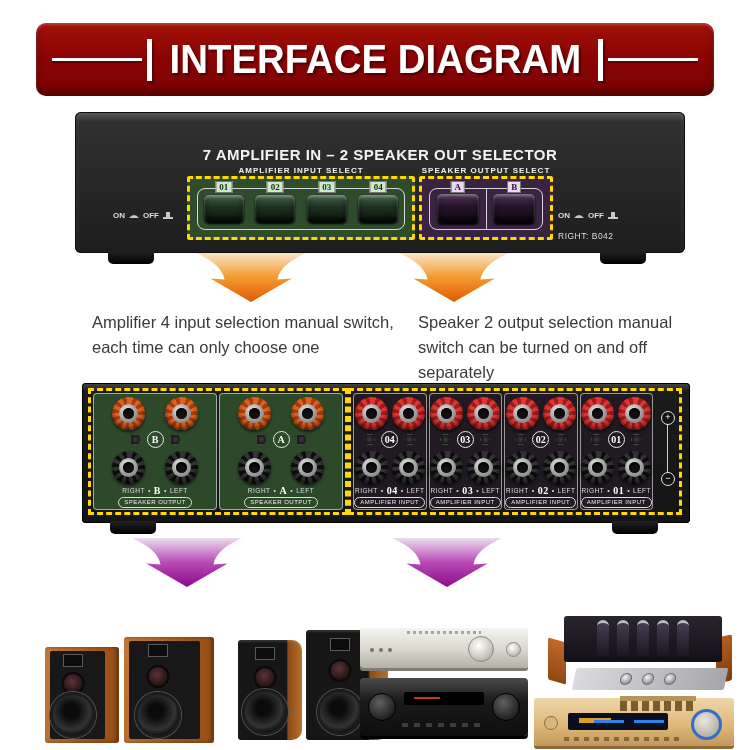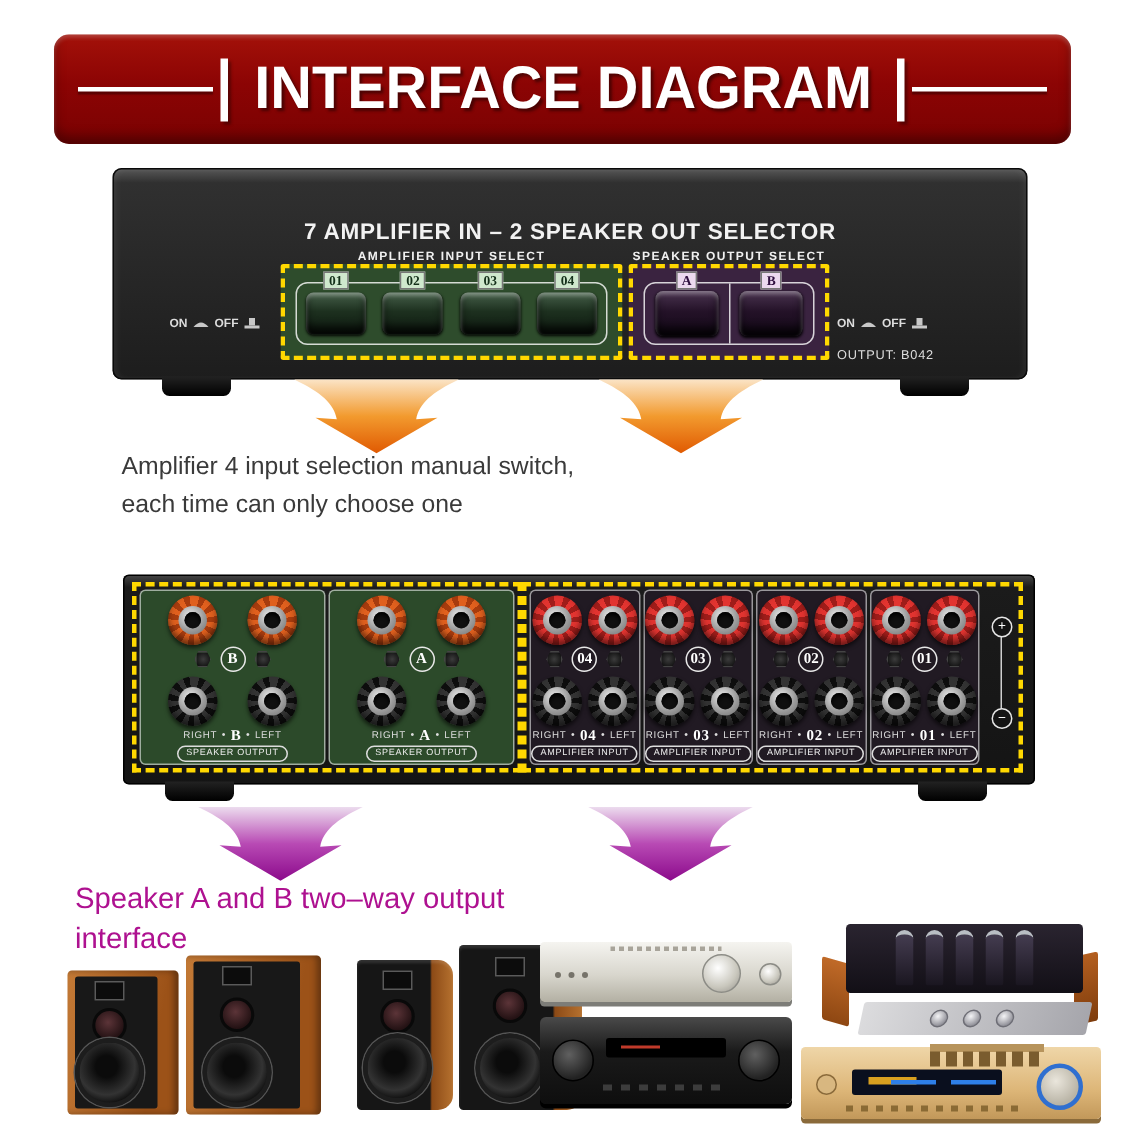--- a/index.html
+++ b/index.html
@@ -51,21 +51,21 @@
     border-radius:0 0 5px 5px;}
   .f1{left:108px;top:251px;} .f2{left:600px;top:251px;}
   .f3{left:110px;top:521px;} .f4{left:612px;top:521px;}
 
   
   .arrow{position:absolute;width:114px;height:52px;}
   .a-o1{left:194px;top:252px;} .a-o2{left:397px;top:252px;}
   .a-p1{left:130px;top:537px;} .a-p2{left:390px;top:537px;}
 
   
-  .note{position:absolute;margin:5px;font-size:16.5px;color:#3a3a3a;line-height:1.5;}
+  .note{position:absolute;margin:16px;font-size:16.5px;color:#3a3a3a;line-height:1.5;}
   .note-amp{left:76px;top:294px;width:304px;}
   .note-spk{left:402px;top:294px;width:274px;}
 
   
   .back-panel{position:absolute;left:82px;top:383px;width:608px;height:140px;border-radius:4px;
     background:linear-gradient(180deg,#484848 0%,#1b1b1b 6%,#141414 100%);
     box-shadow:inset 0 0 0 1px #000;}
   .bp-group{position:absolute;top:5px;height:127px;border:3px dashed #ffd800;box-sizing:border-box;
     display:flex;gap:2px;padding:2px;}
   .g-spk{left:6px;width:260px;}
@@ -261,33 +261,34 @@
       <span>ON</span>
       <svg width="12" height="7">
           <path d="M1,6 Q6,0 11,6 Z" fill="#c8c8c8"></path>
         </svg>
       <span>OFF</span>
       <svg width="12" height="8">
           <rect x="4" y="0" width="4" height="5" fill="#c8c8c8"></rect>
           <rect x="1" y="5" width="10" height="2" fill="#c8c8c8"></rect>
         </svg>
     </div>
-    <div class="model">OUTPUT: B042</div>
+    <div class="model">RIGHT: B042</div>
   </div>
   <div class="foot f1"></div>
   <div class="foot f2"></div>
 
   <svg class="arrow a-o1" viewBox="0 0 120 55">
     <path d="M2,1 L118,1 C99,10 90,18 88,29 L103,28 L60,53 L17,28 L32,29 C30,18 21,10 2,1 Z" fill="url(#og)"></path>
   </svg>
   <svg class="arrow a-o2" viewBox="0 0 120 55">
     <path d="M2,1 L118,1 C99,10 90,18 88,29 L103,28 L60,53 L17,28 L32,29 C30,18 21,10 2,1 Z" fill="url(#og)"></path>
   </svg>
 
   <p class="note note-amp">Amplifier 4 input selection manual switch, each time can only choose one</p>
+  <p class="note note-spk">Speaker 2 output selection manual switch can be turned on and off separately</p>
 
   <div class="back-panel">
     <div class="bp-group g-spk">
       <div class="bp-section">
           <div class="post-row">
             <span class="post pos"></span>
             <span class="post pos"></span>
           </div>
           <div class="mid-row">
             <span class="nut"></span>
@@ -434,21 +435,20 @@
   <div class="foot f3"></div>
   <div class="foot f4"></div>
 
   <svg class="arrow a-p1" viewBox="0 0 120 55">
     <path d="M2,1 L118,1 C99,10 90,18 88,29 L103,28 L60,53 L17,28 L32,29 C30,18 21,10 2,1 Z" fill="url(#pg)"></path>
   </svg>
   <svg class="arrow a-p2" viewBox="0 0 120 55">
     <path d="M2,1 L118,1 C99,10 90,18 88,29 L103,28 L60,53 L17,28 L32,29 C30,18 21,10 2,1 Z" fill="url(#pg)"></path>
   </svg>
 
-  <p class="caption cap-spk">Speaker A and B two–way output interface</p>
 
   <div class="speakers">
     <div class="speaker sp-wood sp1">
       <div class="baffle"></div>
       <span class="tw"></span>
       <span class="md"></span>
       <span class="wf"></span>
     </div>
     <div class="speaker sp-wood sp2">
       <div class="baffle"></div>

